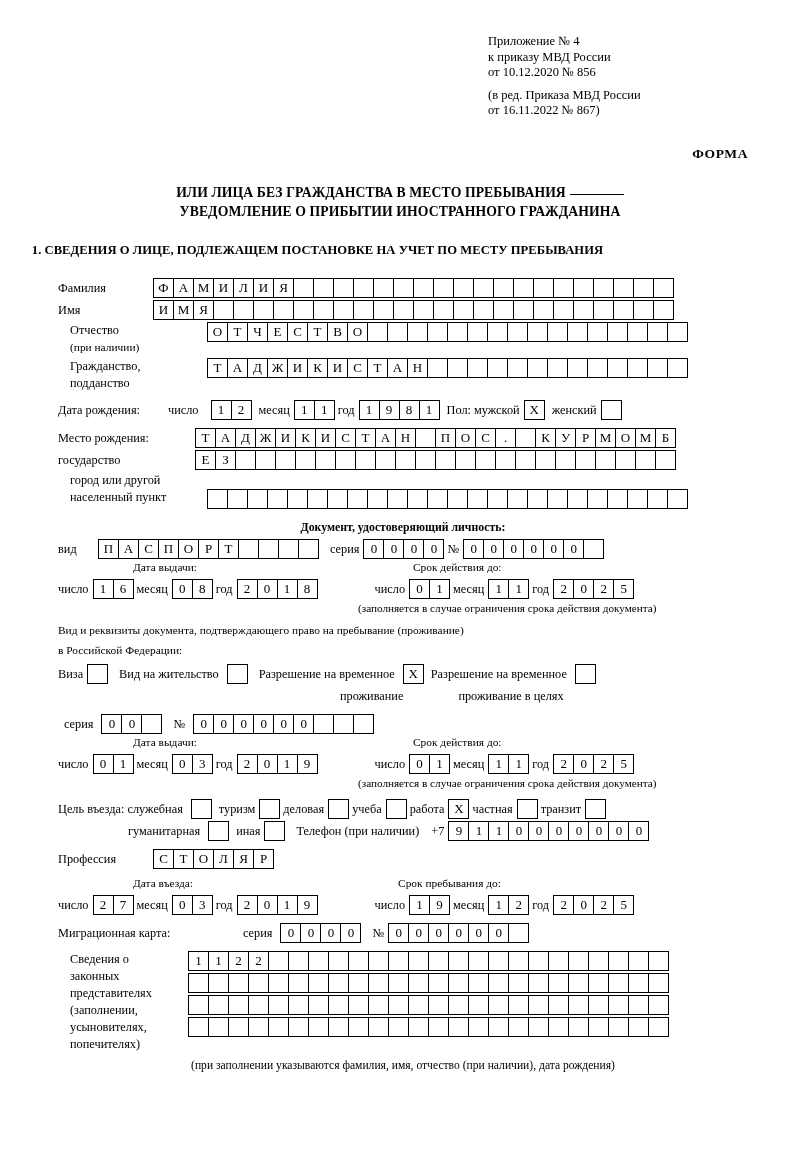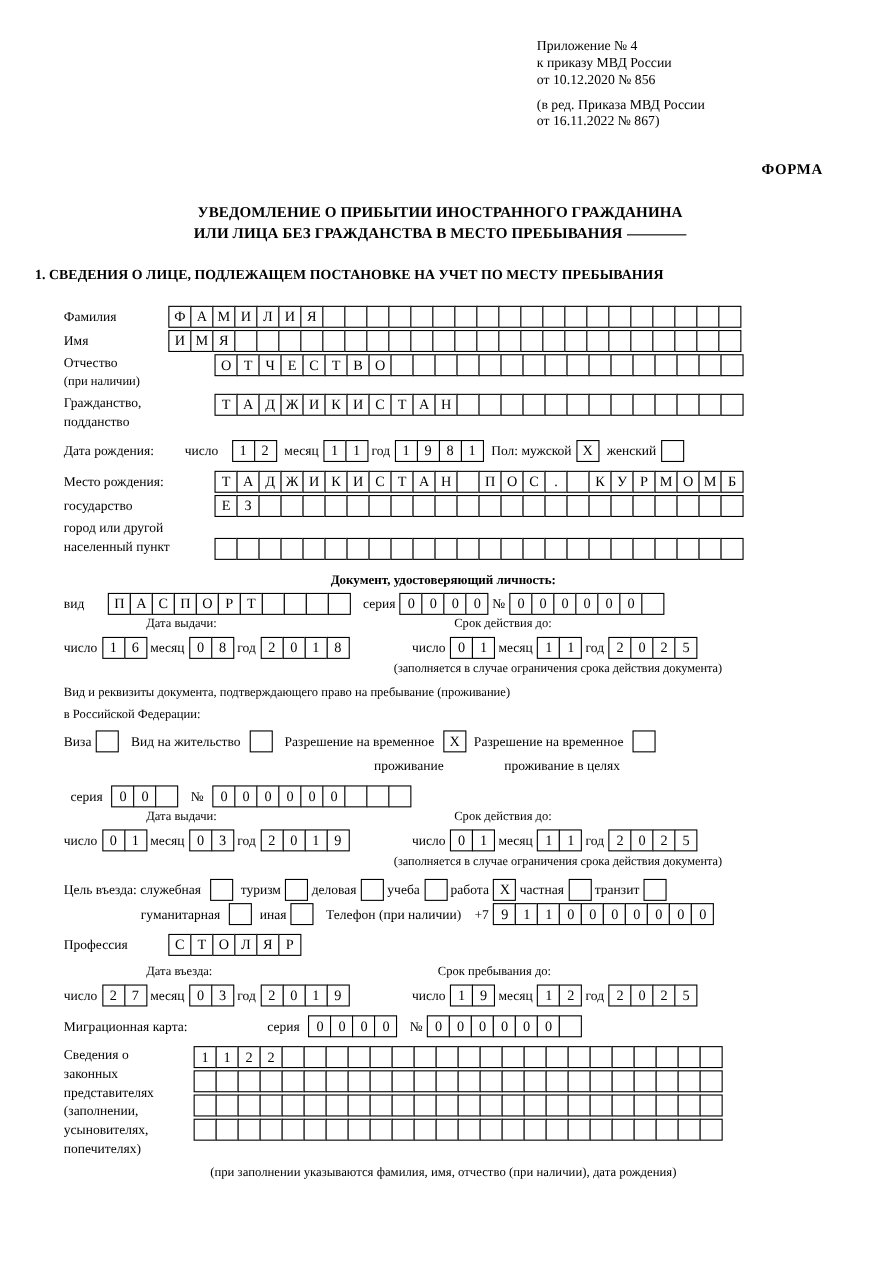--- a/index.html
+++ b/index.html
@@ -115,20 +115,21 @@
   .note {
     font-size: 11.2px;
     line-height: 15px;
   }
   .gapline { height: 6px; }
   .mt2 { margin-top: 2px; }
   
   .lblstack {
     width: 120px;
     line-height: 17px;
+    margin-left: 12px;
   }
   .indent-sm { margin-left: 6px; }
   .footer-note {
     font-size: 11.6px;
     text-align: center;
     margin-top: 6px;
   }
 </style>
 </head>
 <body>
@@ -140,22 +141,22 @@
     <div>к приказу МВД России</div>
     <div>от 10.12.2020 № 856</div>
     <div class="gap"></div>
     <div>(в ред. Приказа МВД России</div>
     <div>от 16.11.2022 № 867)</div>
   </div>
 
   <div class="forma">ФОРМА</div>
 
   <div class="title">
+    <div><span>ИЛИ ЛИЦА БЕЗ ГРАЖДАНСТВА В МЕСТО ПРЕБЫВАНИЯ</span><span class="und"></span></div>
     <div>УВЕДОМЛЕНИЕ О ПРИБЫТИИ ИНОСТРАННОГО ГРАЖДАНИНА</div>
-    <div><span>ИЛИ ЛИЦА БЕЗ ГРАЖДАНСТВА В МЕСТО ПРЕБЫВАНИЯ</span><span class="und"></span></div>
   </div>
 
   <div class="section1">1. СВЕДЕНИЯ О ЛИЦЕ, ПОДЛЕЖАЩЕМ ПОСТАНОВКЕ НА УЧЕТ ПО МЕСТУ ПРЕБЫВАНИЯ</div>
 
   <div class="form">
 
     <div class="row">
       <div class="lbl w95">Фамилия</div>
       <div class="boxes">
           <div class="bx">Ф</div>

